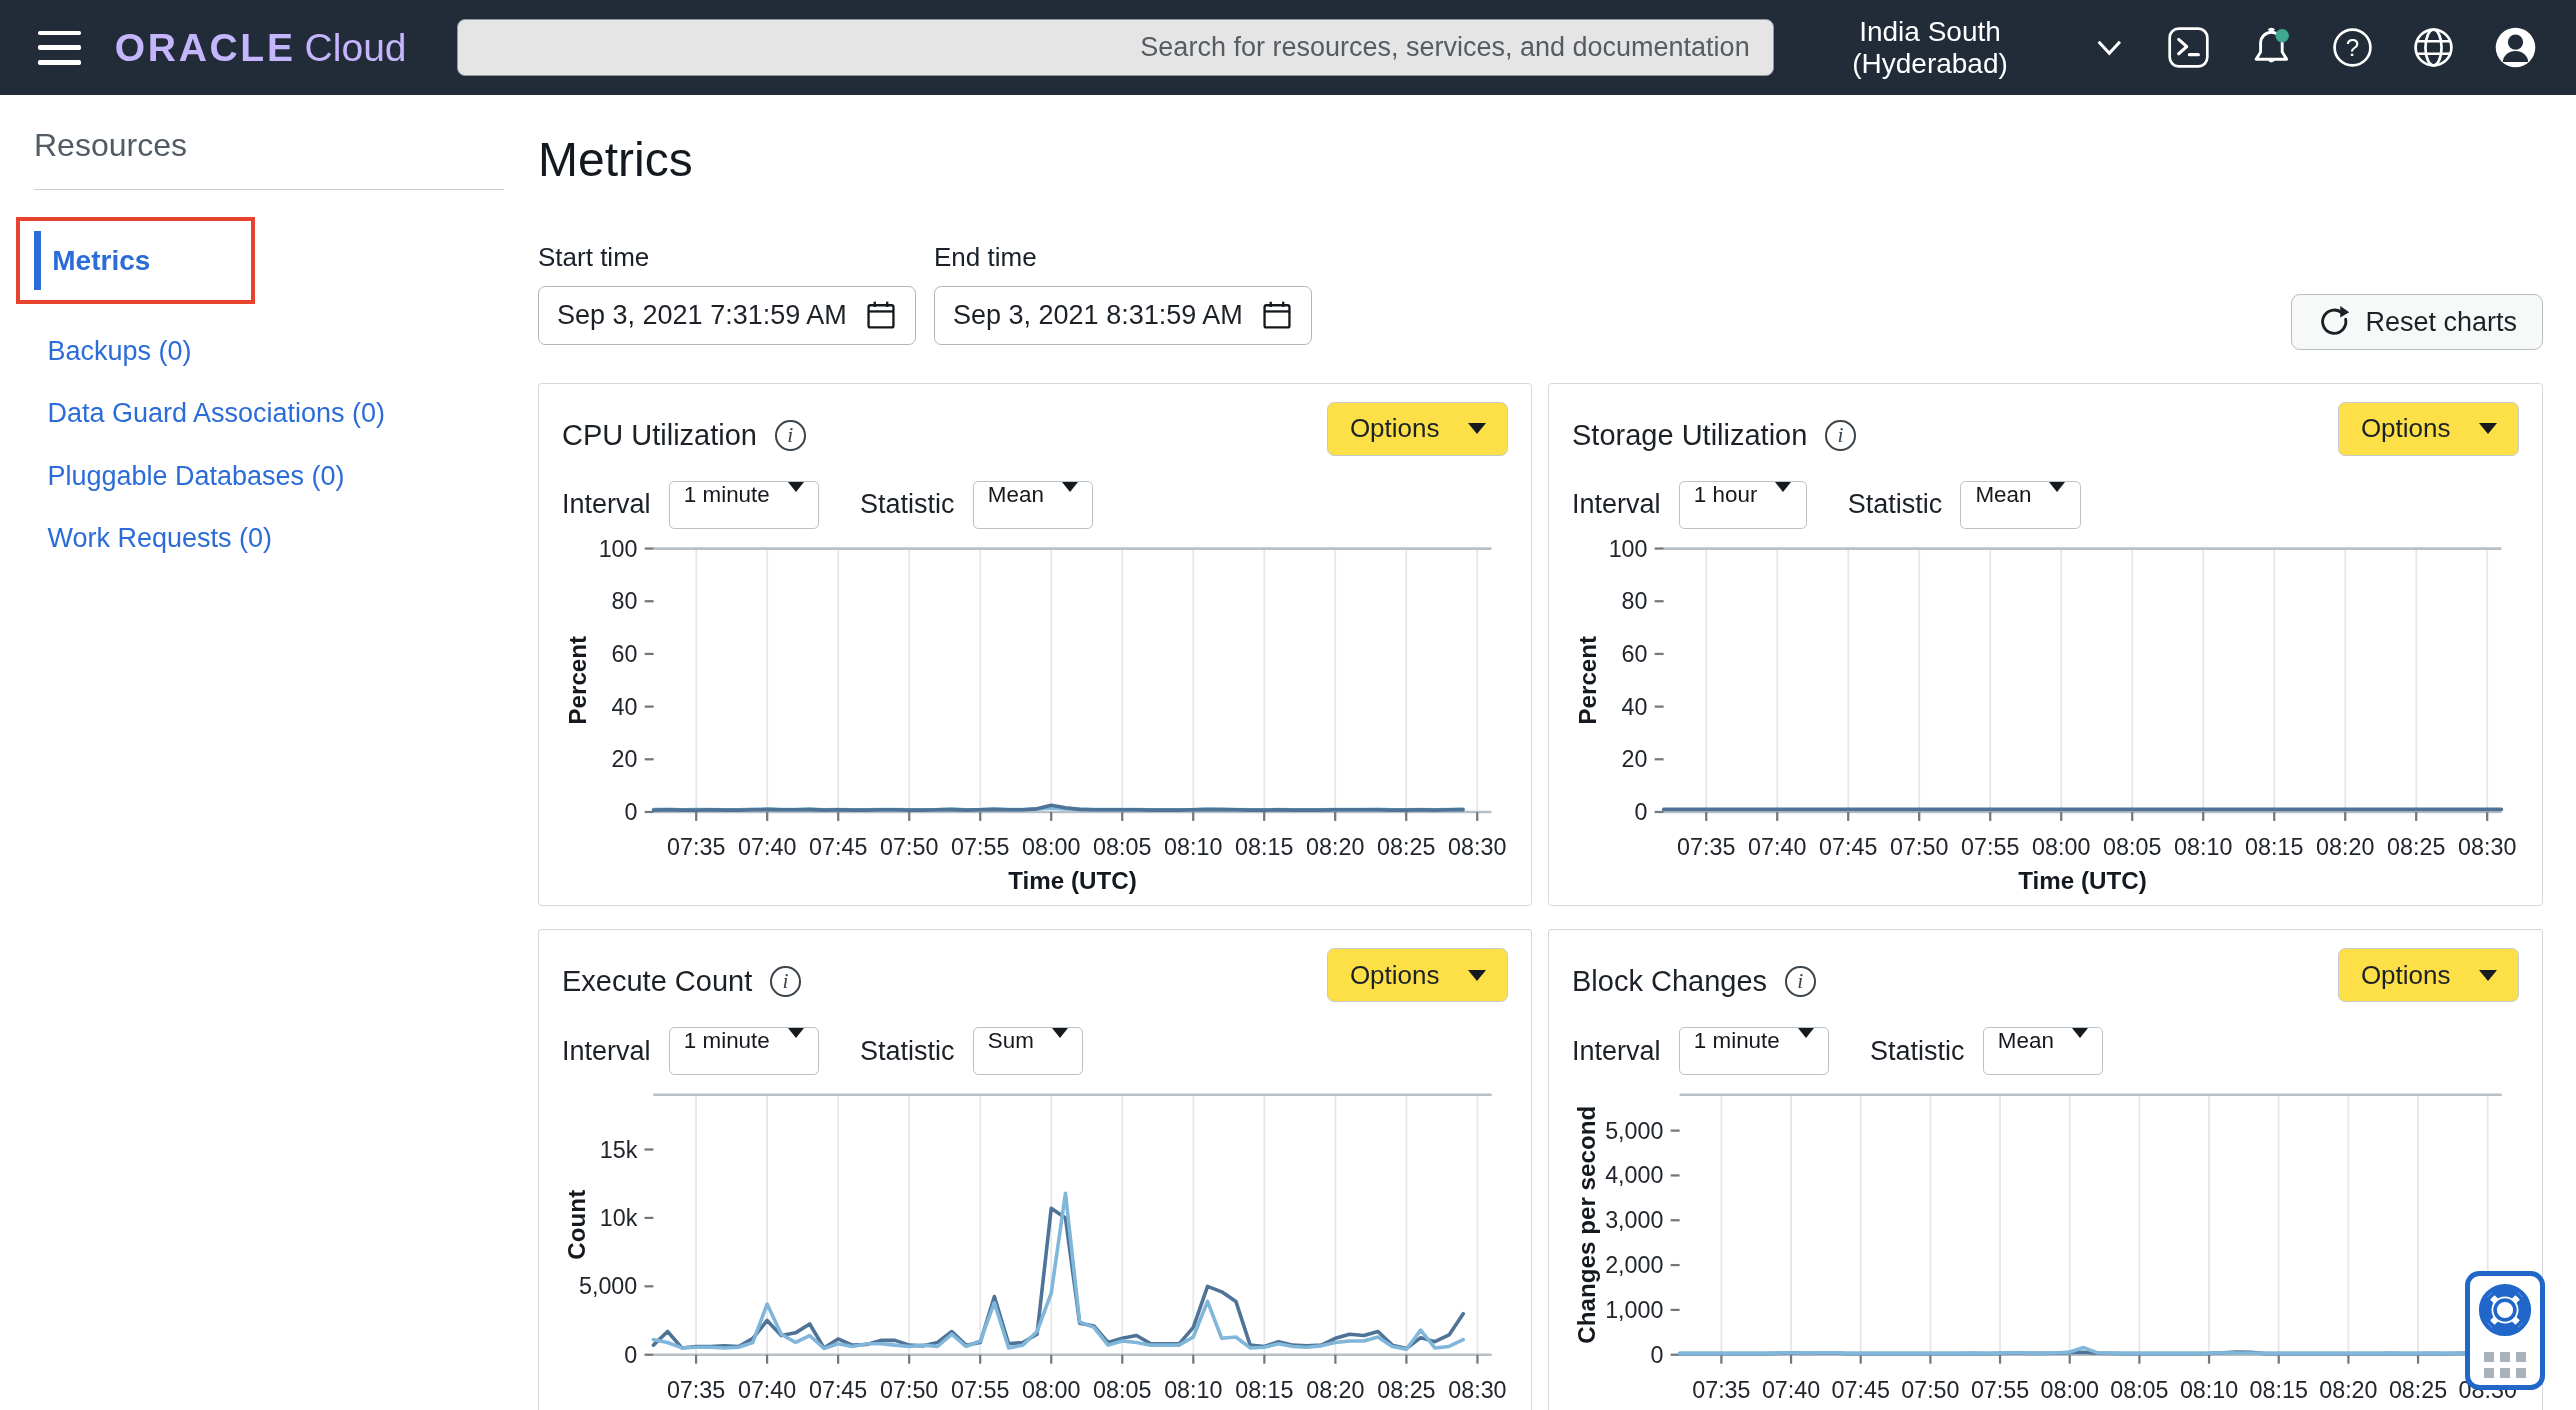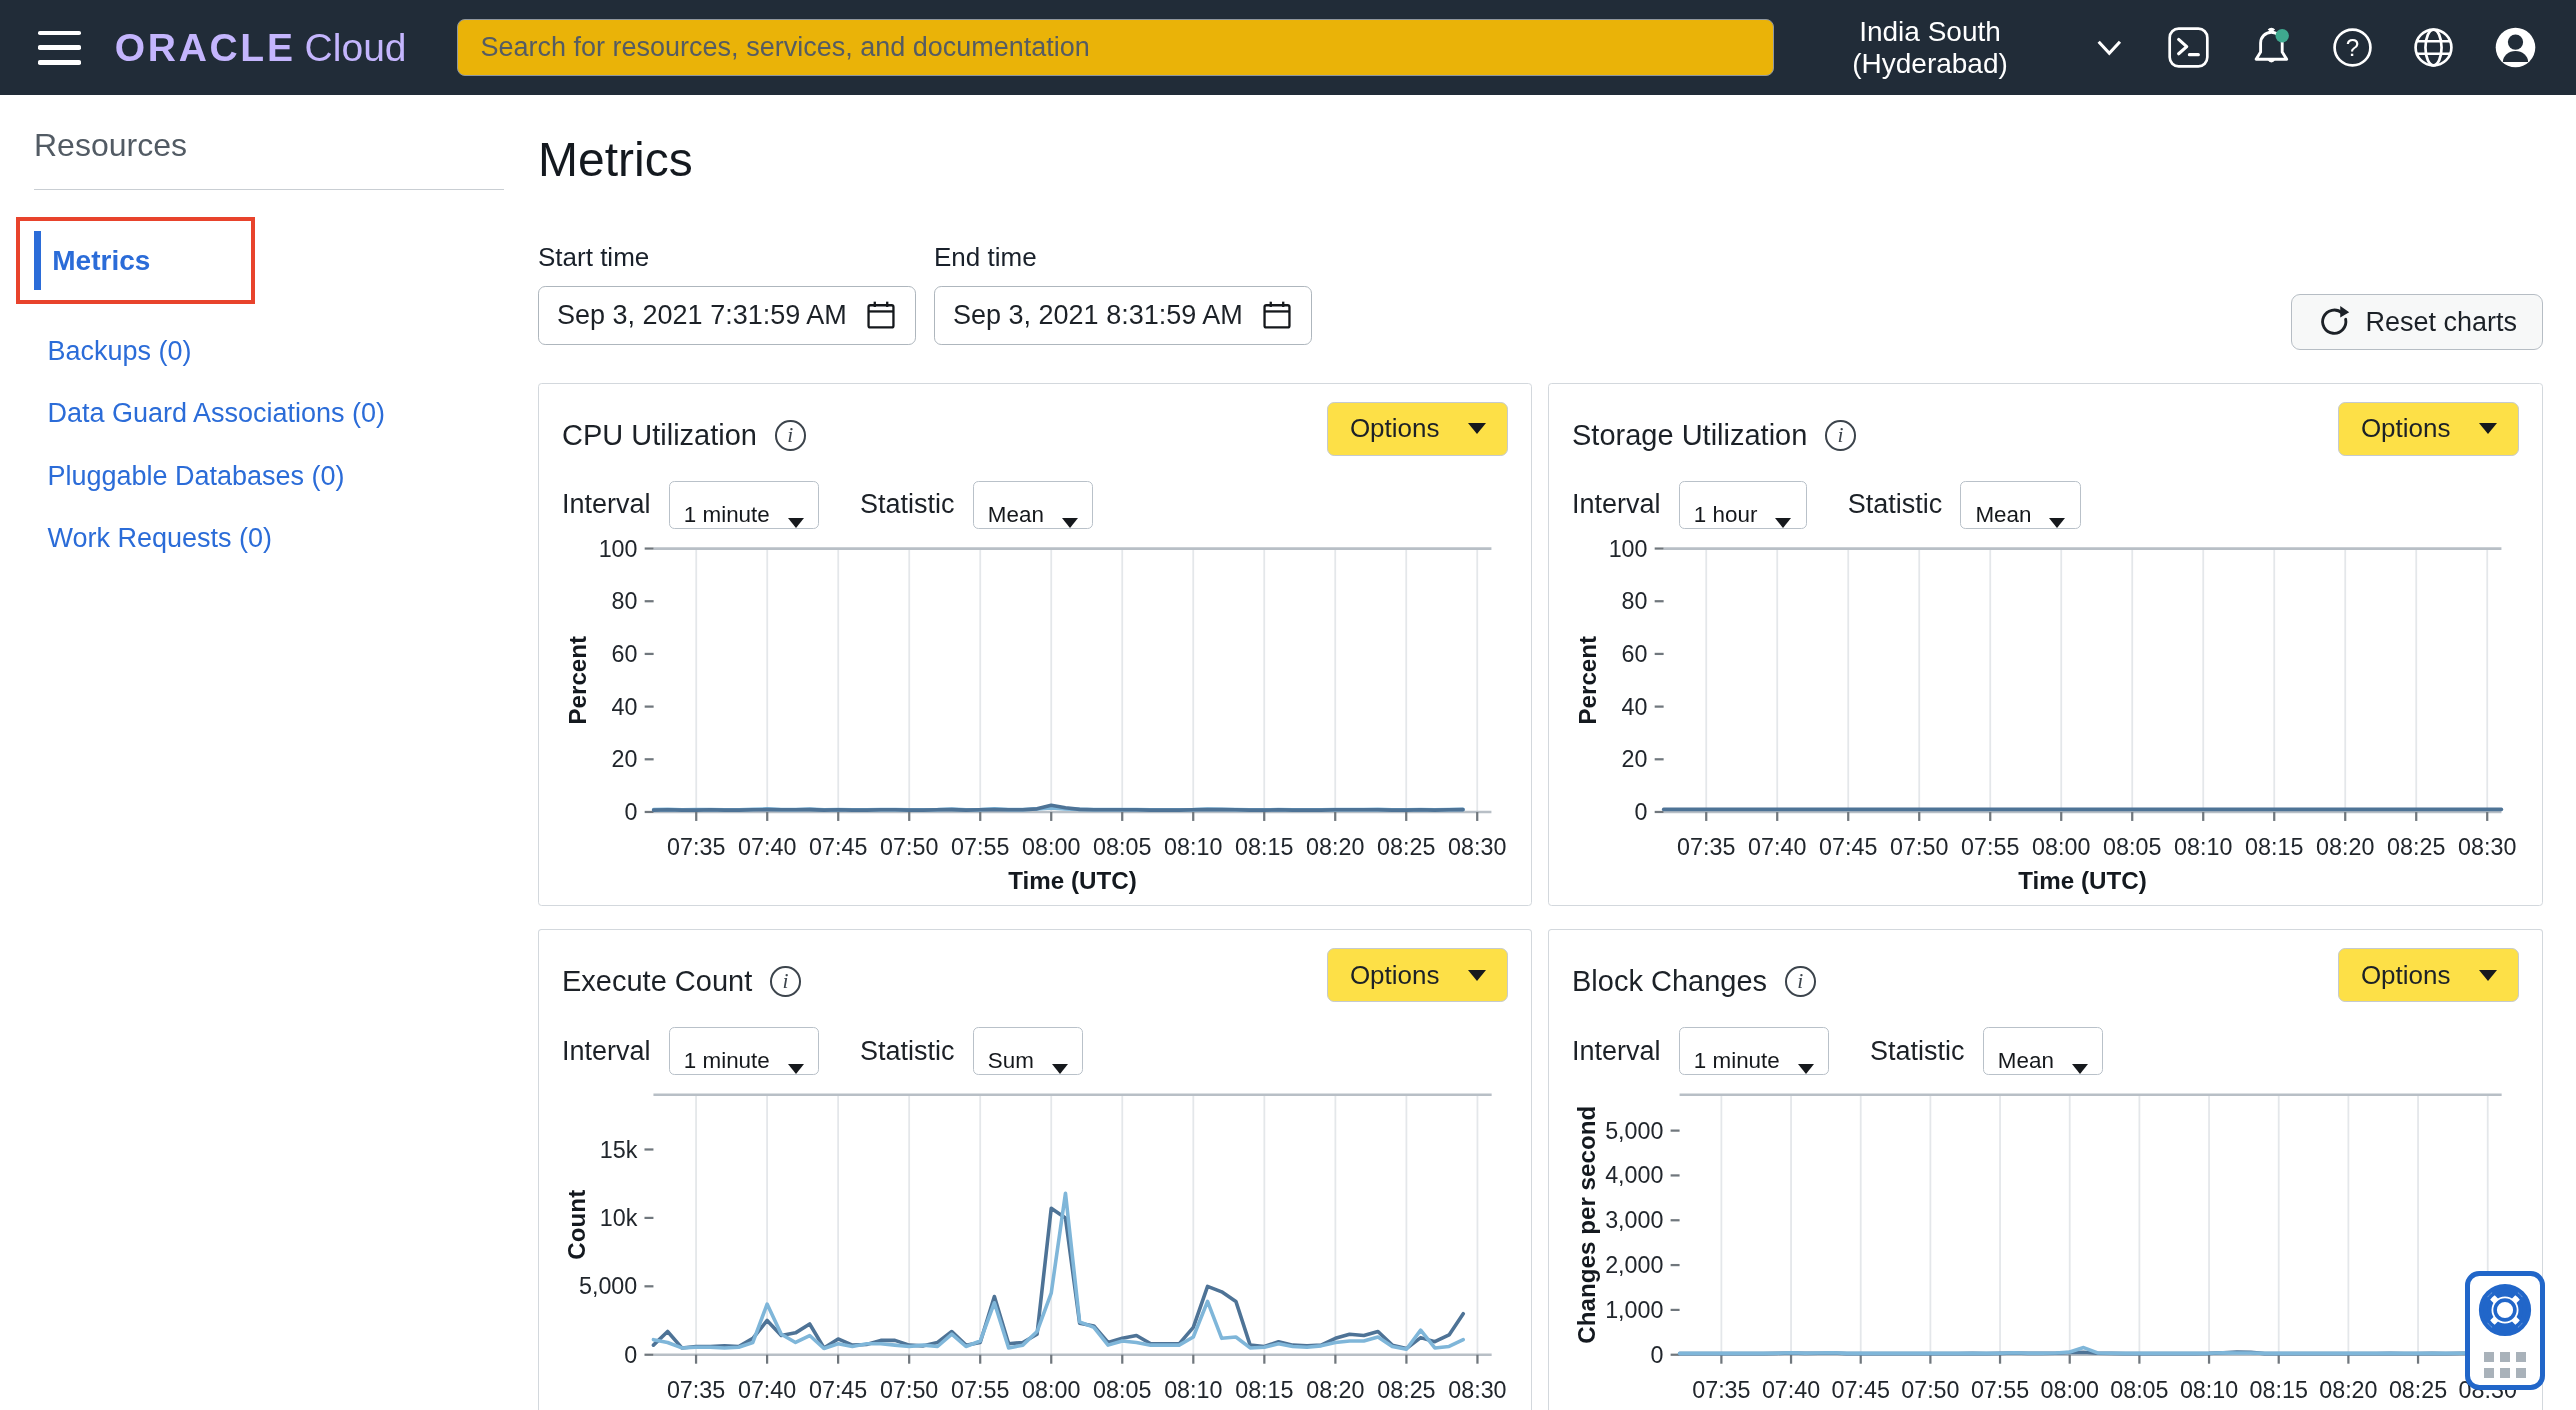--- a/index.html
+++ b/index.html
@@ -6,22 +6,22 @@
   .app{position:relative;width:2576px;height:1411px;overflow:hidden;
        font-family:"Liberation Sans","DejaVu Sans",sans-serif;color:#1c2127;background:#fff;}
 
   
   .topbar{display:flex;align-items:center;height:95px;background:#212c38;padding:0 38px;box-sizing:border-box;}
   .hamburger{width:43px;height:34px;display:flex;flex-direction:column;justify-content:space-between;cursor:pointer;background:none;border:none;padding:0;}
   .hamburger span{display:block;height:4.5px;background:#fff;border-radius:1.8px;}
   .logo{margin-left:34px;font-size:39px;color:#c4b5fd;white-space:nowrap;}
   .logo .lb{font-weight:700;letter-spacing:2.7px;}
   .logo .ll{font-weight:300;margin-left:9px;}
-  .search-input{margin-left:50px;width:1325px;height:57px;background:#eab308;border:1.8px solid #8f979f;border-radius:8px;
-    font-size:27px;color:#555c63;padding:0 23px;box-sizing:border-box;font-family:inherit;}
+  .search-input{margin-left:50px;width:1325px;height:57px;background:#e5e5e5;border:1.8px solid #8f979f;border-radius:8px;
+    font-size:27px;color:#555c63;padding:0 23px;box-sizing:border-box;font-family:inherit;text-align:right;}
   .search-input::placeholder{color:#555c63;opacity:1;}
   .tb-right{margin-left:auto;display:flex;align-items:center;gap:38px;}
   .region{display:flex;align-items:center;gap:16px;color:#fff;font-size:28px;cursor:pointer;background:none;border:none;font-family:inherit;}
   .tb-icon{background:none;border:none;padding:0;cursor:pointer;display:flex;align-items:center;}
 
   
   .body-row{display:flex;align-items:flex-start;}
   .sidebar{width:520px;box-sizing:border-box;padding:32px 0 0 34px;flex:0 0 auto;}
   .side-heading{font-size:32px;font-weight:400;color:#525b64;margin:0;}
   .side-divider{border:none;border-top:1.8px solid #c9ced3;width:470px;margin:25px 0 0 0;}
@@ -53,21 +53,21 @@
   .card-head{display:flex;align-items:flex-start;}
   .card-title-wrap{display:flex;align-items:center;gap:18px;margin-top:17px;}
   .card-title{font-size:29px;color:#1c2127;}
   .info-icon{width:30.5px;height:30.5px;border:2.2px solid #3c444c;border-radius:50%;display:inline-flex;align-items:center;justify-content:center;
      font-family:"Liberation Serif","DejaVu Serif",serif;font-style:italic;font-size:21.5px;color:#3c444c;box-sizing:border-box;cursor:pointer;}
   .options-btn{margin-left:auto;height:54px;padding:0 21.5px;background:#fde047;border:1.8px solid #c5cacf;border-radius:7.2px;
      font-size:26px;color:#1c2127;display:flex;align-items:center;gap:28px;cursor:pointer;font-family:inherit;}
   .caret{width:0;height:0;border-left:9px solid transparent;border-right:9px solid transparent;border-top:11.7px solid #16191d;}
   .card-controls{display:flex;align-items:center;margin-top:25px;gap:18px;}
   .ctrl-label{font-size:27px;color:#1c2127;}
-  .select{height:48px;border:1.8px solid #b9c1c9;border-radius:5.4px;background:#fff;display:flex;align-items:flex-end;
+  .select{height:48px;border:1.8px solid #b9c1c9;border-radius:5.4px;background:#fff;display:flex;align-items:flex-start;
      padding:0 14.3px;font-size:22.4px;color:#15181c;gap:18px;cursor:pointer;min-width:94px;justify-content:space-between;box-sizing:border-box;}
   .select .caret{border-left-width:8px;border-right-width:8px;border-top-width:10.8px;}
   .stat-gap{margin-left:23px;}
   svg.chart{display:block;margin-top:7.2px;}
   svg.chart text{font-family:"Liberation Sans","DejaVu Sans",sans-serif;}
   svg.chart .tick{font-size:26px;fill:#21262c;}
   svg.chart .axis-label{font-size:27px;font-weight:700;fill:#14191f;}
 
   
   .help-widget{position:absolute;left:2465px;top:1271px;width:70px;height:109px;background:#fff;border:5.4px solid #2166c9;

